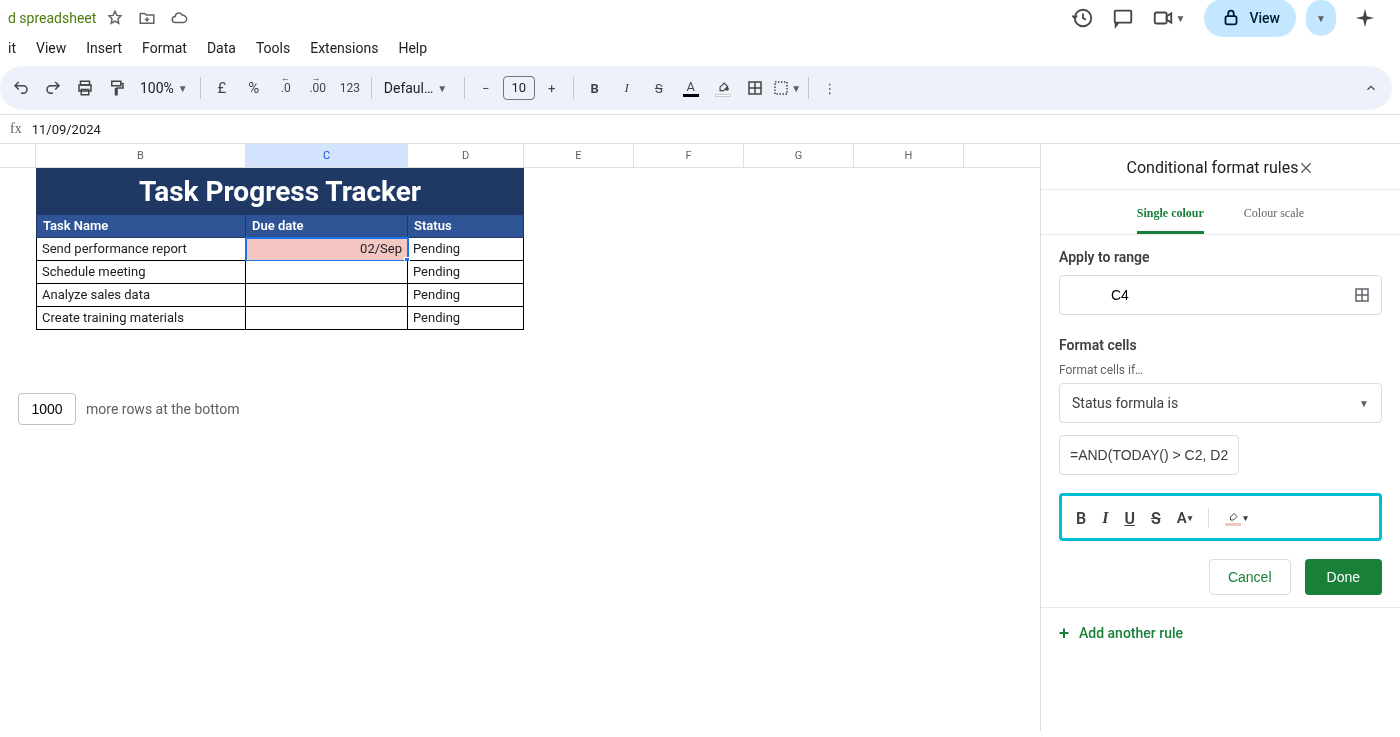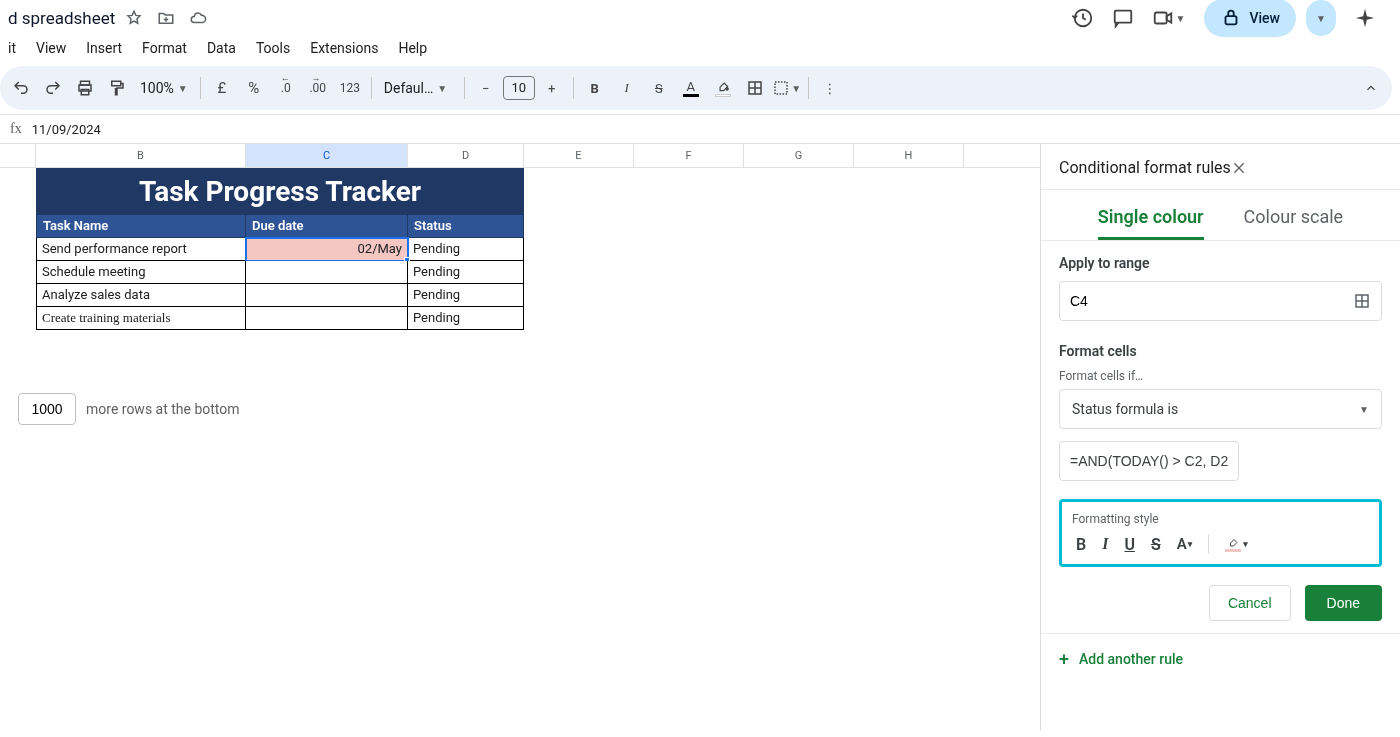--- a/index.html
+++ b/index.html
@@ -9,21 +9,21 @@
     color: #202124;
     background: #fff;
     overflow: hidden;
     width: 1400px;
     height: 737px;
   }
   .top-area { display:flex; flex-direction:column; }
   .title-row {
     display:flex; align-items:center; height:36px; padding:4px 8px; gap:10px;
   }
-  .doc-title { font-size:17px; color:#0f172a; padding-left:0; }
+  .doc-title { font-size:14px; color:#4d7c0f; padding-left:0; }
   .title-icons { display:flex; gap:14px; color:#5f6368; }
   .title-icons svg { width:18px; height:18px; }
   .title-right { margin-left:auto; display:flex; align-items:center; gap:18px; padding-right:16px; }
   .title-right svg { width:22px; height:22px; color:#444; }
   .share-btn {
     display:flex; align-items:center; gap:8px;
     background:#c2e7ff; color:#001d35;
     border-radius:40px; padding:8px 16px; font-size:14px; font-weight:500;
     cursor:pointer;
   }
@@ -93,33 +93,33 @@
   .sel-handle {
     position:absolute; right:-3px; bottom:-3px; width:6px; height:6px; background:#1a73e8; border:1px solid #fff;
   }
   .more-rows { position:absolute; left:18px; top:225px; display:flex; align-items:center; gap:10px; }
   .more-input { width:58px; height:32px; border:1px solid #c0c0c0; border-radius:4px; text-align:center; font-size:14px; }
   .more-label { color:#616161; font-size:14px; }
   
   .sidebar {
     width:360px; border-left:1px solid #dadce0; background:#fff; display:flex; flex-direction:column;
   }
-  .sb-head { display:flex; align-items:center; justify-content:flex-start; padding:14px 18px 12px 18px; border-bottom:1px solid #e8eaed; }
+  .sb-head { display:flex; align-items:center; justify-content:center; padding:14px 18px 12px 18px; border-bottom:1px solid #e8eaed; }
   .sb-title { font-size:16px; color:#202124; }
   .sb-close { color:#5f6368; cursor:pointer; }
   .sb-tabs { display:flex; gap:40px; padding:10px 0 0 0; justify-content:center; border-bottom:1px solid #e8eaed; }
-  .sb-tab { font-size:18px; color:#5f6368; padding:6px 0 10px 0; cursor:pointer; }
+  .sb-tab { font-size:12px; color:#5f6368; padding:6px 0 10px 0; cursor:pointer;font-family:Liberation Serif, serif; }
   .sb-tab.active { color:#188038; font-weight:600; border-bottom:3px solid #188038; }
   .sb-body { padding:14px 18px 6px 18px; overflow-y:auto; flex:1; }
   .sb-section-label { font-size:14px; font-weight:600; color:#3c4043; margin-bottom:10px; }
   .range-box {
     border:1px solid #dadce0; border-radius:4px; height:40px; display:flex; align-items:center; justify-content:space-between;
     padding:0 10px; margin-bottom:22px;
   }
-  .range-box input { border:none; outline:none; font-size:14px; width:80%; }
+  .range-box input { border:none; outline:none; font-size:14px; width:80%;margin-left:41px; }
   .sb-small { font-size:12px; color:#5f6368; margin-bottom:6px; }
   .select-box {
     border:1px solid #dadce0; border-radius:4px; height:40px; display:flex; align-items:center; justify-content:space-between;
     padding:0 12px; font-size:14px; color:#3c4043; margin-bottom:12px; cursor:pointer;
   }
   .formula-input {
     border:1px solid #dadce0; border-radius:4px; height:40px; width:180px;
     padding:0 10px; font-size:14px; color:#3c4043; margin-bottom:18px;
   }
   .style-block { border:3px solid #00bcd4; border-radius:4px; padding:10px 10px 8px 10px; margin-bottom:18px; }
@@ -326,35 +326,35 @@
     <div class="grid-body">
       <div class="tracker">Task Progress Tracker</div>
       <div class="hdr-row">
         <div class="hdr-cell" style="width:210px;">Task Name</div>
         <div class="hdr-cell" style="width:162px;">Due date</div>
         <div class="hdr-cell" style="width:116px;">Status</div>
       </div>
 
       <div class="data-row" style="top:70px;">
         <div class="dcell" style="width:210px;">Send performance report</div>
-        <div class="dcell due sel-cell" style="width:162px;"><span>02/May</span><div class="sel-handle"></div></div>
+        <div class="dcell due sel-cell" style="width:162px;"><span>02/Sep</span><div class="sel-handle"></div></div>
         <div class="dcell" style="width:116px;">Pending</div>
       </div>
       <div class="data-row" style="top:93px;">
         <div class="dcell" style="width:210px;">Schedule meeting</div>
         <div class="dcell due" style="width:162px;"></div>
         <div class="dcell" style="width:116px;">Pending</div>
       </div>
       <div class="data-row" style="top:116px;">
         <div class="dcell" style="width:210px;">Analyze sales data</div>
         <div class="dcell due" style="width:162px;"></div>
         <div class="dcell" style="width:116px;">Pending</div>
       </div>
       <div class="data-row" style="top:139px;">
-        <div class="dcell" style="width:210px;font-family:Liberation Serif, serif;">Create training materials</div>
+        <div class="dcell" style="width:210px;">Create training materials</div>
         <div class="dcell due" style="width:162px;"></div>
         <div class="dcell" style="width:116px;">Pending</div>
       </div>
 
       <div class="more-rows">
         <input class="more-input" value="1000" style="">
         <span class="more-label">more rows at the bottom</span>
       </div>
     </div>
   </div>
@@ -386,21 +386,20 @@
 
       <div class="sb-section-label">Format cells</div>
       <div class="sb-small">Format cells if…</div>
       <div class="select-box">
         <span>Status formula is</span>
           <span class="tb-caret">▼</span>
       </div>
       <input class="formula-input" value="=AND(TODAY() &gt; C2, D2" style="">
 
       <div class="style-block">
-        <div class="sb-small">Formatting style</div>
         <div class="style-icons">
           <span class="ic">B</span>
           <span class="ic" style="font-style:italic;font-family:serif;">I</span>
           <span class="ic" style="text-decoration:underline;">U</span>
           <span class="ic" style="text-decoration:line-through;">S</span>
           <span class="ic">
               <span style="font-size:15px;">A</span>
               <span style="font-size:9px;margin-left:1px;">▾</span>
             </span>
           <span class="sep"></span>

